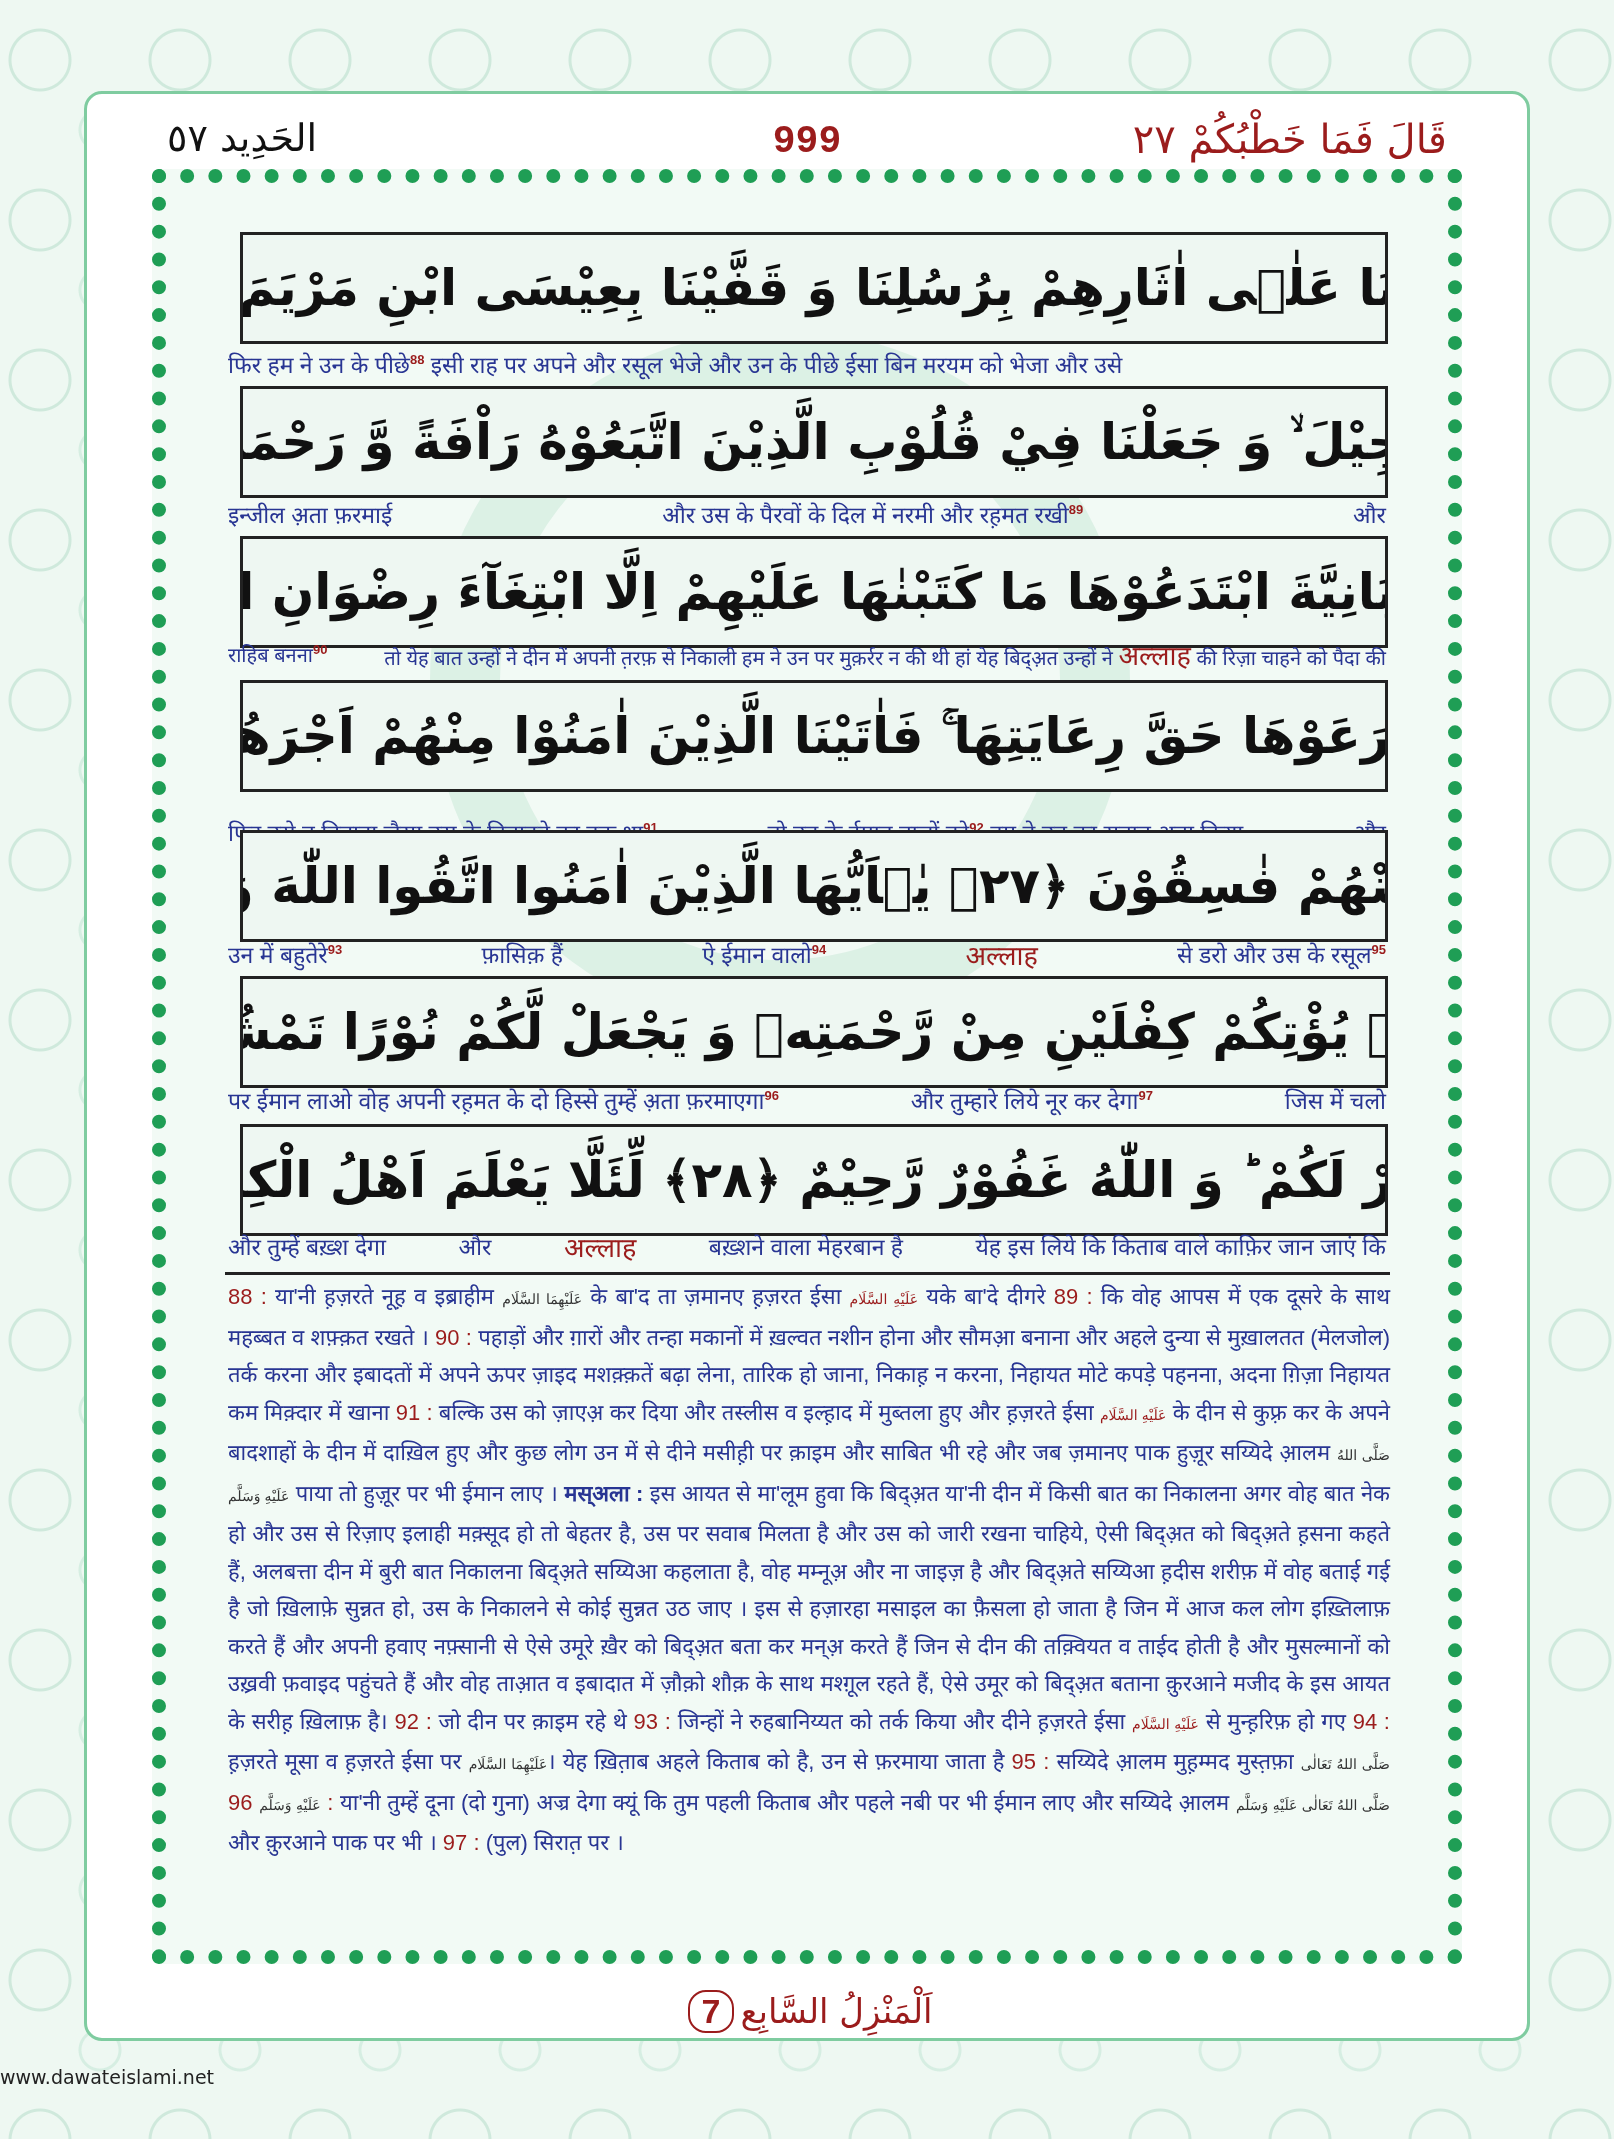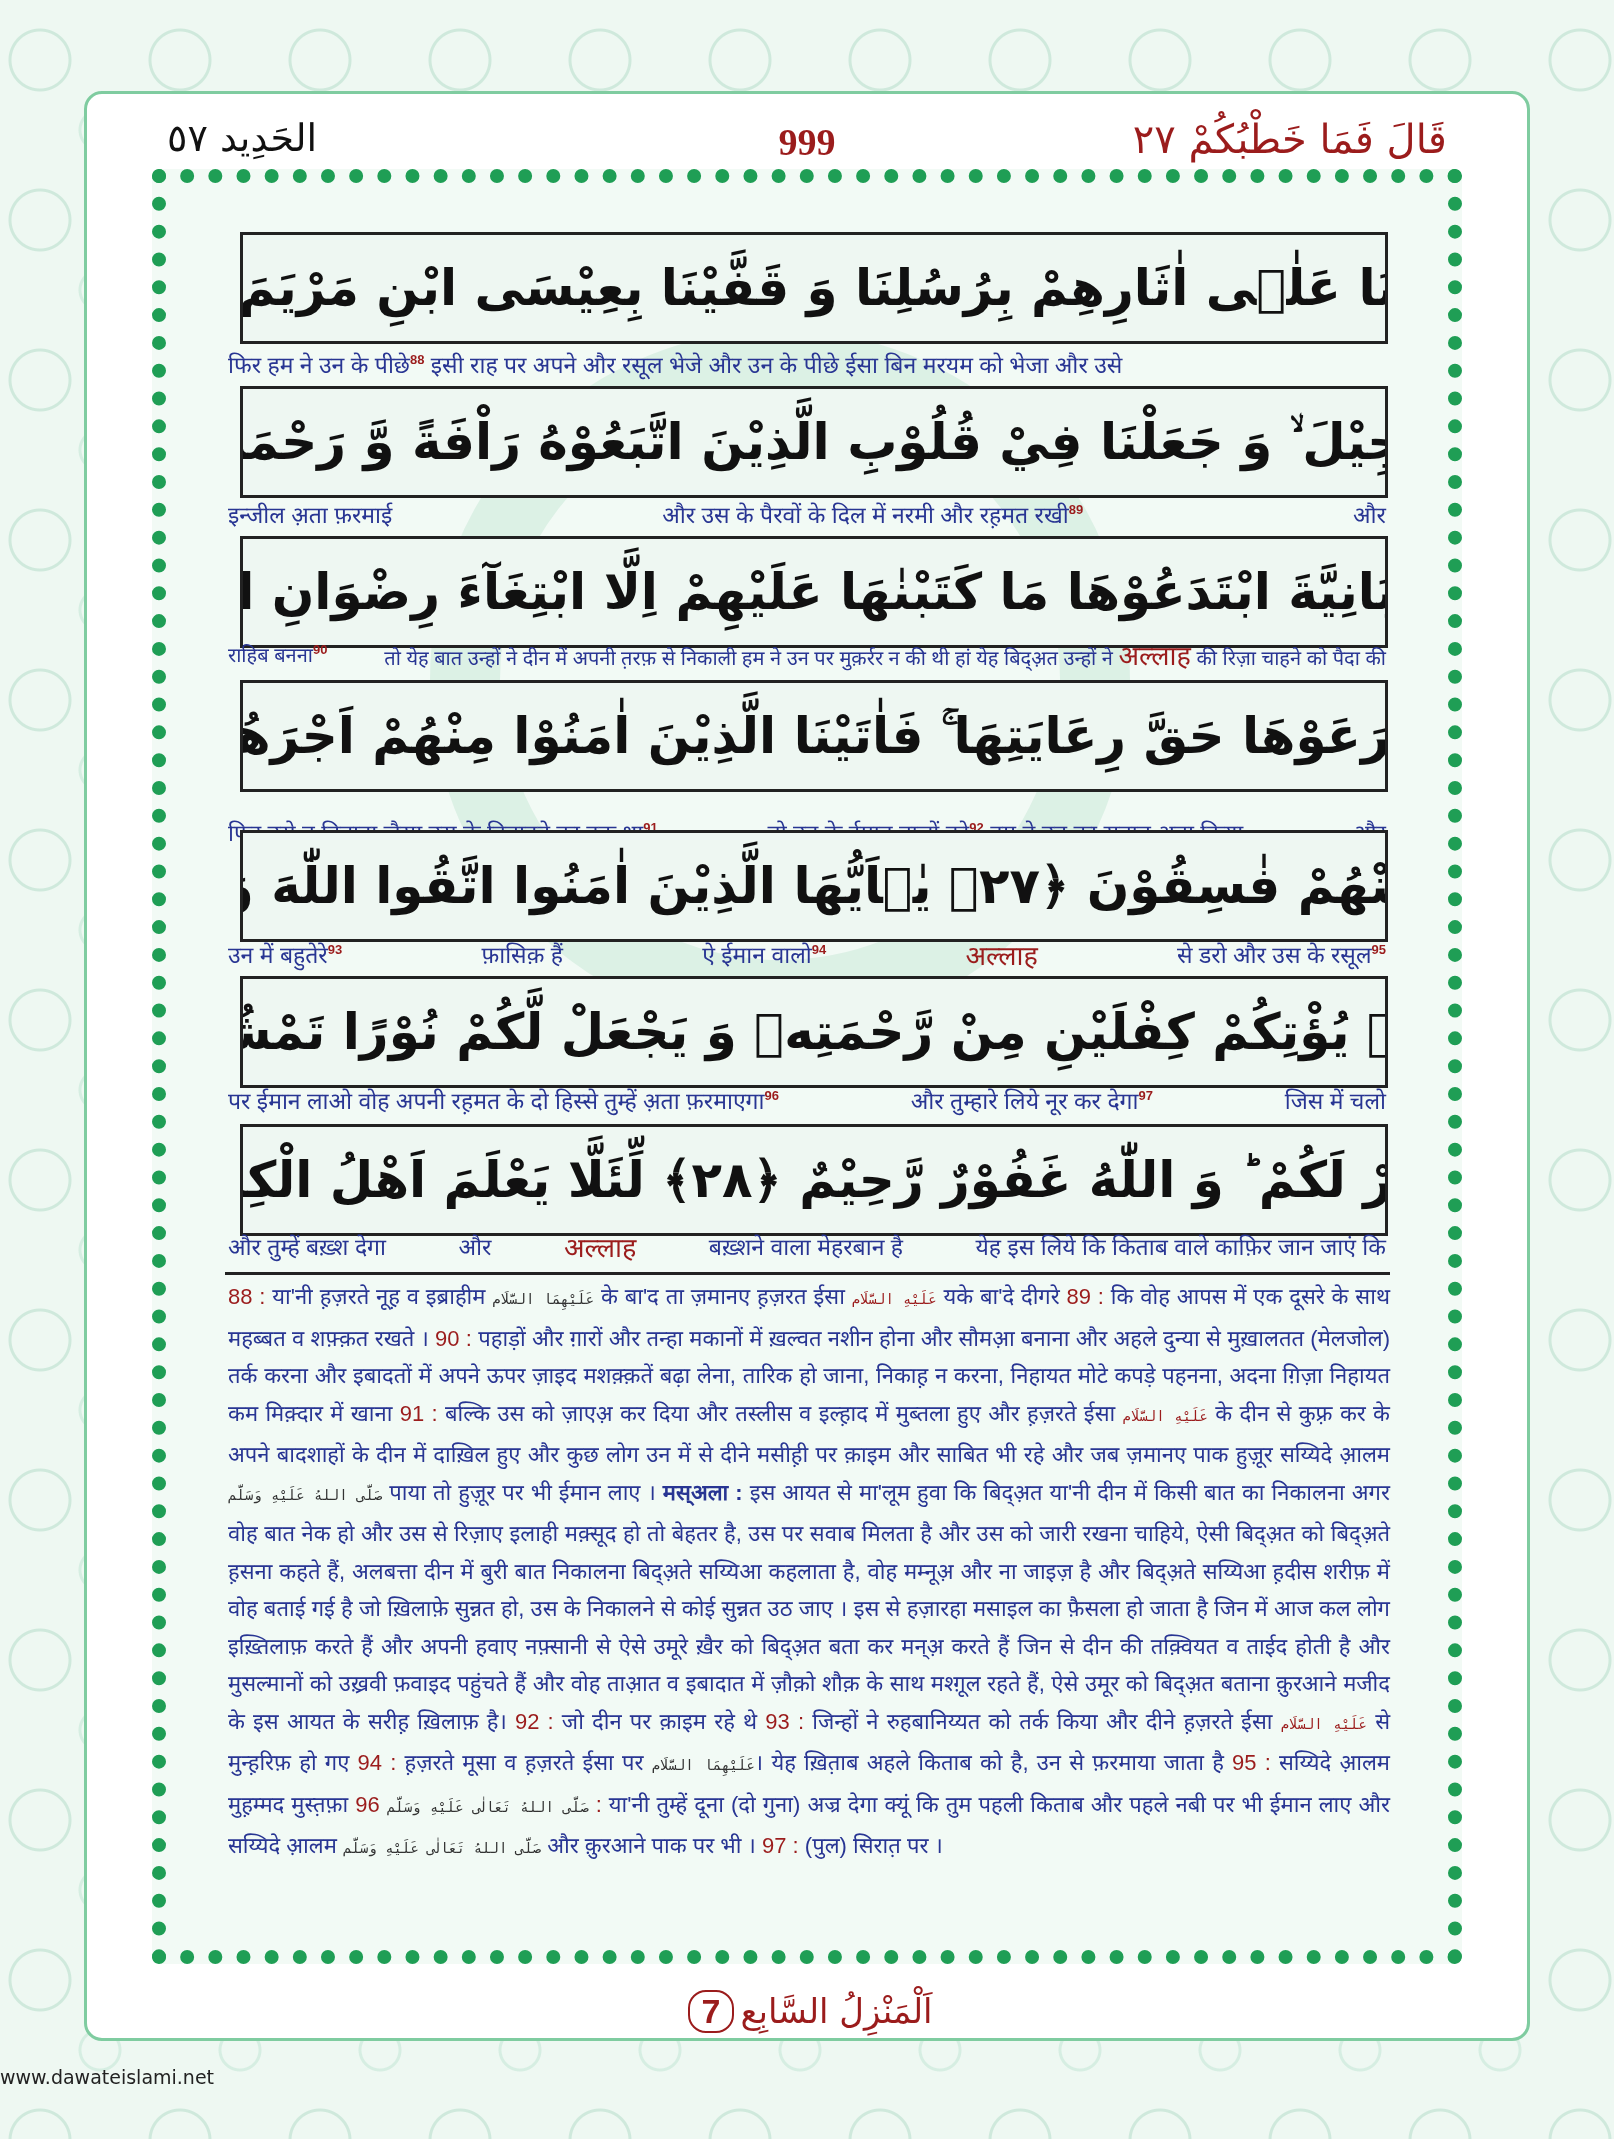--- a/index.html
+++ b/index.html
@@ -9,42 +9,42 @@
     background:
       radial-gradient(circle at 40px 60px, transparent 28px, #cfe9dc 29px, #cfe9dc 31px, transparent 32px) 0 0/140px 160px,
       radial-gradient(circle at 100px 130px, transparent 18px, #d6eee2 19px, #d6eee2 21px, transparent 22px) 0 0/140px 160px,
       #eef8f2;}
   .page{position:absolute;left:84px;top:91px;width:1446px;height:1950px;
     background:#ffffff;border:3px solid #7fcca0;border-radius:18px;box-sizing:border-box;}
   .hdr{position:absolute;top:22px;left:0;right:0;height:60px;}
   .hdr .right{position:absolute;right:80px;top:0;font-family:"DejaVu Serif",serif;
     font-size:40px;color:#9b1c1c;direction:rtl;}
   .hdr .center{position:absolute;left:0;right:0;text-align:center;top:4px;
-    font-family:Liberation Serif, serif;font-weight:bold;font-size:38px;color:#9b1c1c;}
+    font-family:Liberation Mono, monospace;font-weight:bold;font-size:38px;color:#9b1c1c;}
   .hdr .left{position:absolute;left:80px;top:0;font-family:"DejaVu Serif",serif;
     font-size:38px;color:#111;direction:rtl;}
   .frame{position:absolute;left:65px;top:75px;width:1310px;height:1795px;
     border:14px dotted #1f9e55;border-radius:6px;box-sizing:border-box;
     background:#f2faf5;}
   .wm{position:absolute;left:430px;top:330px;width:700px;height:700px;border-radius:50%;
     border:70px solid rgba(120,200,160,0.18);box-sizing:border-box;}
   .verse{position:absolute;left:240px;width:1148px;height:112px;border:3px solid #222;
     background:#eef7f2;box-sizing:border-box;display:flex;align-items:center;justify-content:center;
     font-family:"DejaVu Sans",sans-serif;font-weight:bold;font-size:50px;color:#111;direction:rtl;
     white-space:nowrap;overflow:hidden;}
   .trans{position:absolute;left:228px;width:1158px;height:36px;
     font-family:"Liberation Sans",sans-serif;font-size:23px;color:#283593;
     display:flex;justify-content:space-between;align-items:center;white-space:nowrap;}
   .trans sup{color:#9b1c1c;font-weight:bold;font-size:13px;}
   .allah{color:#9b1c1c;font-weight:normal;font-size:27px;}
   .sep{position:absolute;left:225px;width:1165px;height:3px;background:#222;top:1272px;}
   .notes{position:absolute;left:228px;top:1278px;width:1162px;
     font-family:"Liberation Sans",sans-serif;font-size:22px;line-height:37.5px;color:#283593;text-align:justify;}
   .notes .n{color:#9b1c1c;font-weight:normal;}
-  .notes .ar{font-family:Liberation Mono, monospace;font-size:14px;color:#333;}
+  .notes .ar{font-family:Liberation Sans, sans-serif;font-size:14px;color:#333;}
   .notes .ar.red{color:#9b1c1c;}
   .footer{position:absolute;left:0;right:0;top:1990px;text-align:center;
     font-family:"DejaVu Sans",sans-serif;font-size:34px;color:#9b1c1c;direction:rtl;}
   .footer .num{display:inline-block;border:2px solid #9b1c1c;border-radius:18px;padding:0 12px;
     font-weight:bold;font-family:"Liberation Sans",sans-serif;margin:0 6px;}
   .url{position:absolute;left:0;right:0;top:2066px;text-align:left;
     font-family:"DejaVu Sans",sans-serif;font-size:19px;color:#222;}
 </style>
 </head>
 <body>

